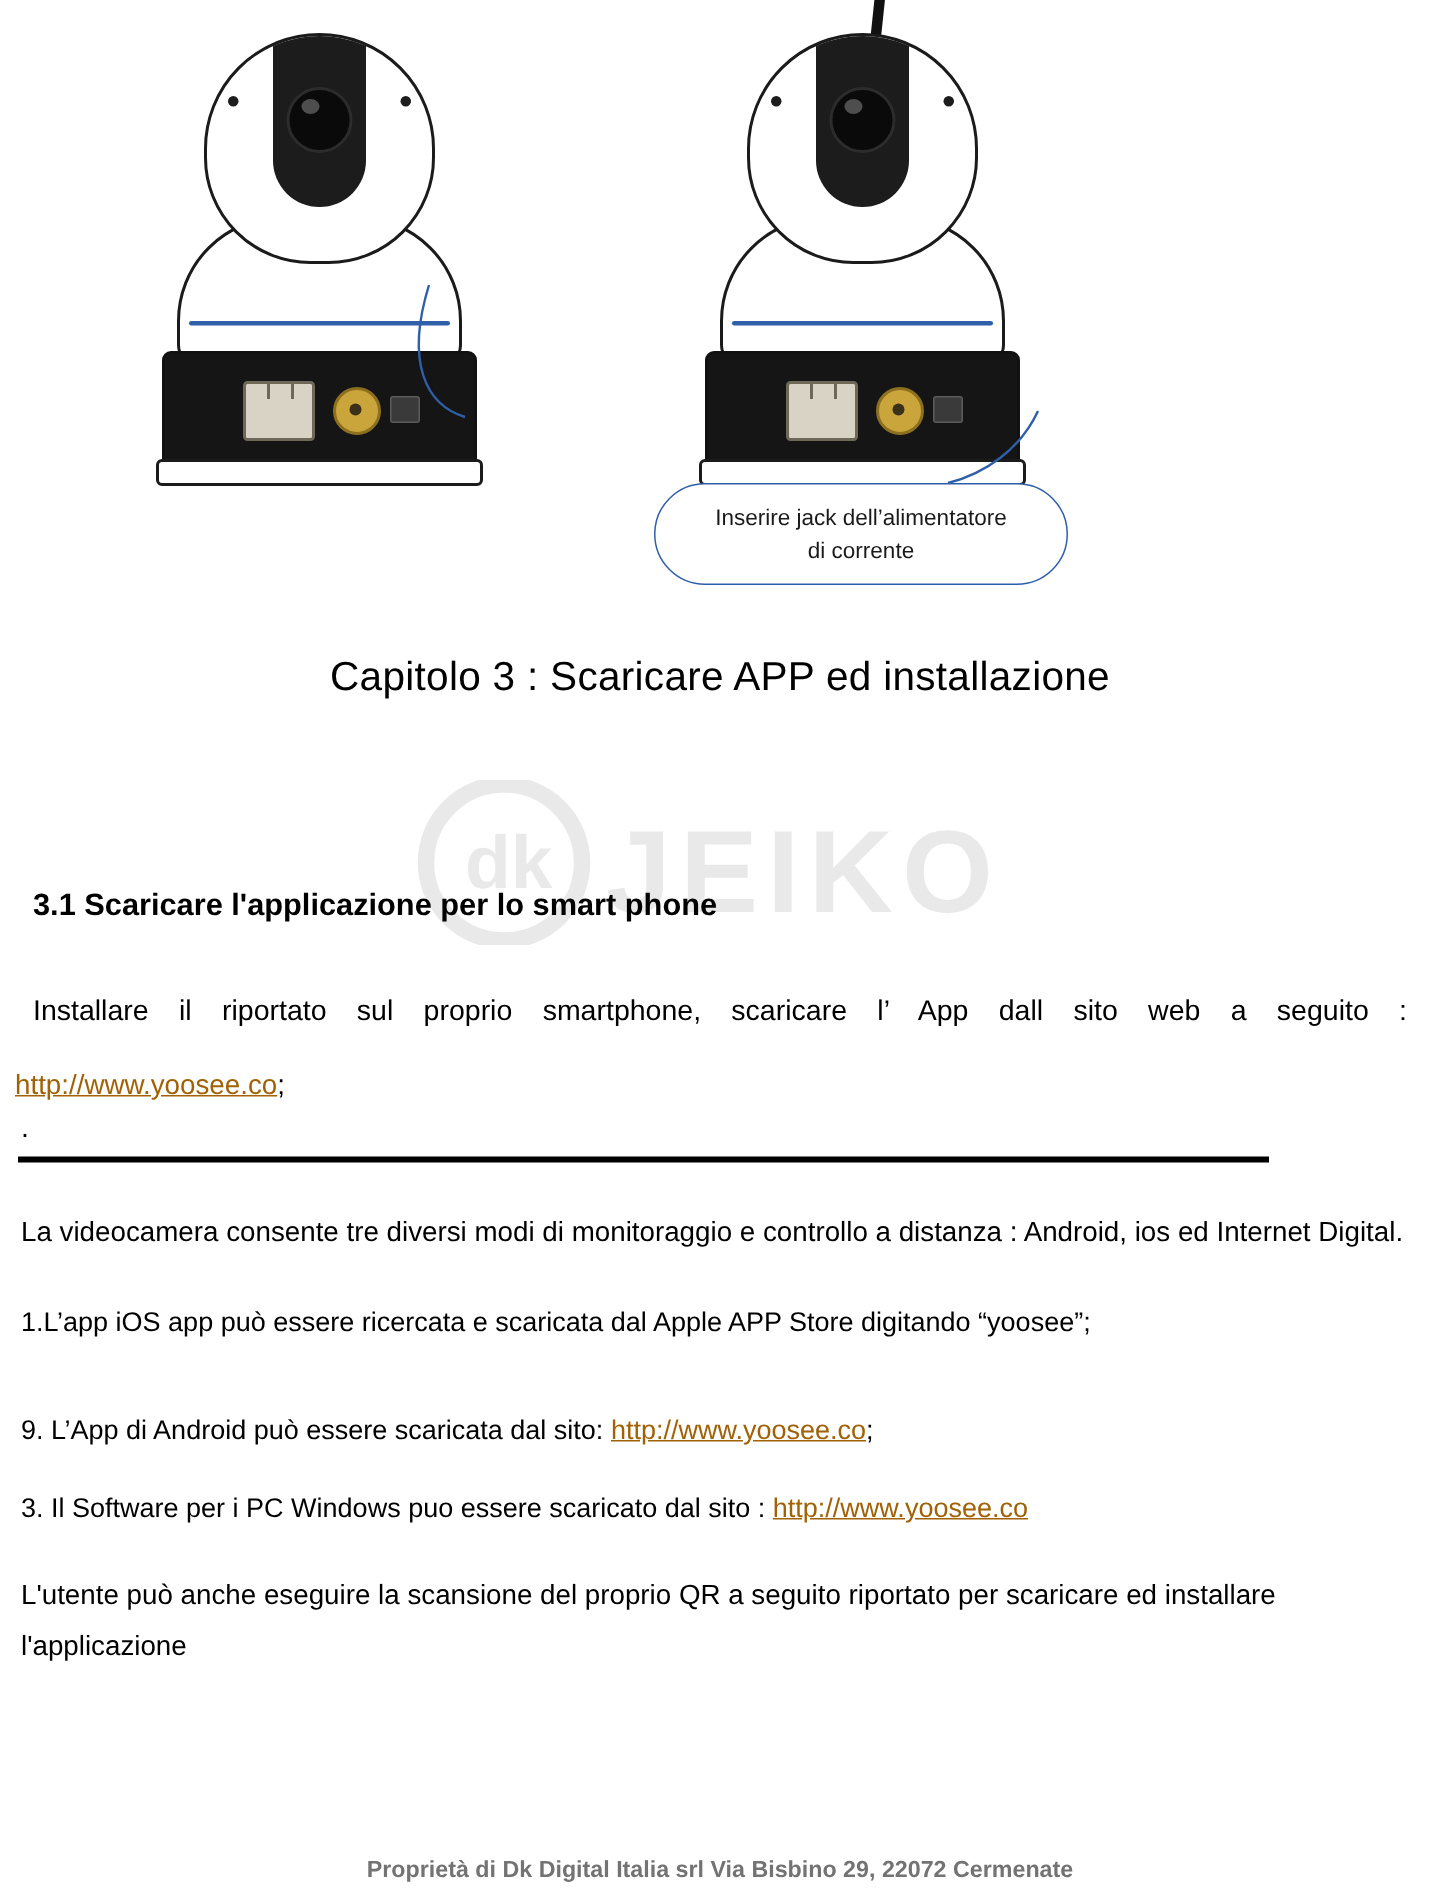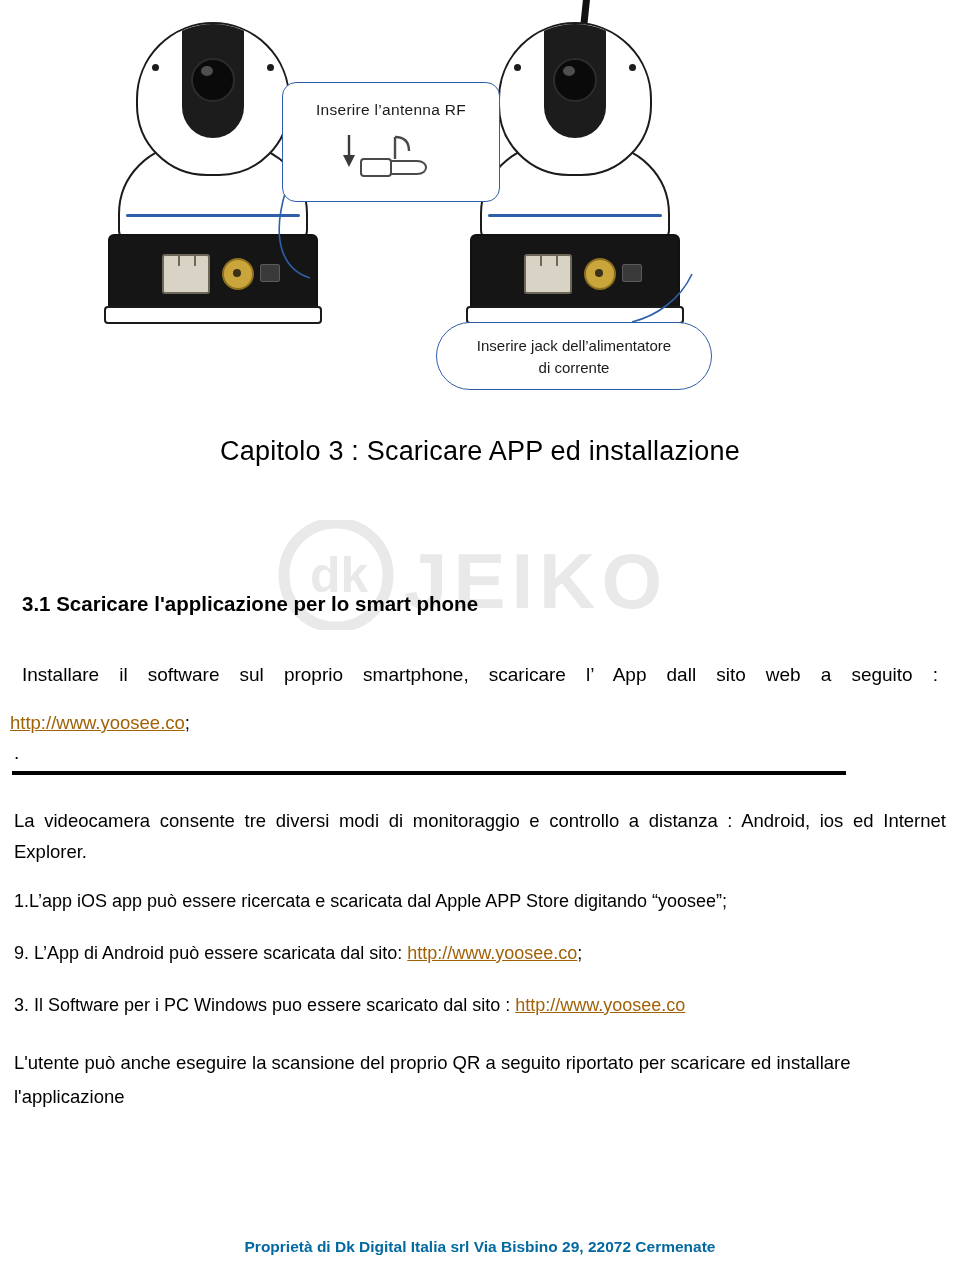--- a/index.html
+++ b/index.html
@@ -319,41 +319,41 @@
     line-height: 1.65;
     text-align: justify;
   }
 
   .item {
     position: absolute;
     left: 14px;
     font-size: 18px;
     line-height: 1.5;
   }
-  .item-1 { top: 888px; }
+  .item-1 { top: 868px; }
   .item-2 { top: 940px; }
   .item-3 { top: 992px; text-align: right; }
 
   .para-qr {
     position: absolute;
     left: 14px;
     top: 1046px;
     width: 926px;
     font-size: 18.5px;
     line-height: 1.85;
   }
 
   .footer {
     position: absolute;
     left: 0; right: 0;
     top: 1238px;
     text-align: center;
     font-size: 15.5px;
     font-weight: bold;
-    color: #0369a1;
+    color: #737373;
   }
 </style>
 </head>
 <body>
 
 <div class="illustration">
 
   <div class="cam cam-left">
     <div class="cam-neck">
       <div class="blue-line"></div>
@@ -388,33 +388,20 @@
       <div class="port-dc"></div>
       <div class="port-small"></div>
       <div class="foot"></div>
     </div>
   </div>
 
   <svg class="leader" style="left:250px; top:150px;" width="130" height="180">
     <path d="M36,40 C20,92 34,120 60,128" fill="none" stroke="#2f5fa8" stroke-width="1.6"></path>
   </svg>
 
-  <div class="callout callout-rf">
-    <div class="ctext">Inserire l’antenna RF</div>
-    <svg class="plug-svg" width="124" height="58">
-      <path d="M18,6 L18,28" stroke="#3a3a3a" stroke-width="2.4" fill="none"></path>
-      <path d="M12,26 L18,38 L24,26 Z" fill="#3a3a3a"></path>
-      <rect x="30" y="30" width="30" height="17" rx="3" fill="#ffffff" stroke="#4a4a4a" stroke-width="2"></rect>
-      <path d="M60,32 L86,32" stroke="#4a4a4a" stroke-width="2" fill="none"></path>
-      <path d="M60,45 L86,45" stroke="#4a4a4a" stroke-width="2" fill="none"></path>
-      <path d="M86,32 C98,32 98,45 86,45" stroke="#4a4a4a" stroke-width="2" fill="none"></path>
-      <path d="M64,8 L64,30" stroke="#4a4a4a" stroke-width="2.4" fill="none"></path>
-      <path d="M64,8 C74,8 78,14 78,22" stroke="#4a4a4a" stroke-width="2.4" fill="none"></path>
-    </svg>
-  </div>
 
   <svg class="leader" style="left:560px; top:270px;" width="150" height="70">
     <path d="M132,4 C120,30 96,46 72,52" fill="none" stroke="#2f5fa8" stroke-width="1.6"></path>
   </svg>
 
   <div class="callout callout-power">
     <div class="ctext">
       <span>Inserire jack  dell’alimentatore</span><br>
       <span>di corrente</span>
     </div>
@@ -425,32 +412,32 @@
 
 <svg class="watermark" viewBox="0 0 460 110">
   <circle cx="60" cy="55" r="52" fill="none" stroke="#b9b9b9" stroke-width="11"></circle>
   <text x="34" y="72" font-family="Liberation Sans, sans-serif" font-size="50" font-weight="bold" fill="#b9b9b9">dk</text>
   <text x="128" y="88" font-family="Liberation Sans, sans-serif" font-size="78" font-weight="bold" fill="#b9b9b9" letter-spacing="6">JEIKO</text>
 </svg>
 
 <div class="sec-title">3.1 Scaricare l'applicazione per lo smart phone</div>
 
 <div class="para-install">
-  <span class="just">Installare il software sul proprio smartphone, scaricare l’ App dall sito web a seguito :</span>
+  <span class="just">Installare il riportato sul proprio smartphone, scaricare l’ App dall sito web a seguito :</span>
 </div>
 
 <div class="url-line">
   <span class="link">http://www.yoosee.co</span><span class="semi">;</span>
 </div>
 
 <div class="dot-line">.</div>
 
 <div class="hrule"></div>
 
-<div class="para-modes">La videocamera consente tre diversi modi di monitoraggio e controllo a distanza : Android, ios ed Internet Explorer.</div>
+<div class="para-modes">La videocamera consente tre diversi modi di monitoraggio e controllo a distanza : Android, ios ed Internet Digital.</div>
 
 <div class="item item-1">1.L’app iOS app può essere ricercata e scaricata dal Apple APP Store digitando    “yoosee”;</div>
 
 <div class="item item-2">
   <span>9. L’App di Android    può essere scaricata dal sito: </span><span class="link">http://www.yoosee.co</span><span>;</span>
 </div>
 
 <div class="item item-3">
   <span>3. Il Software per i PC    Windows puo essere scaricato dal sito : </span><span class="link">http://www.yoosee.co</span>
 </div>

